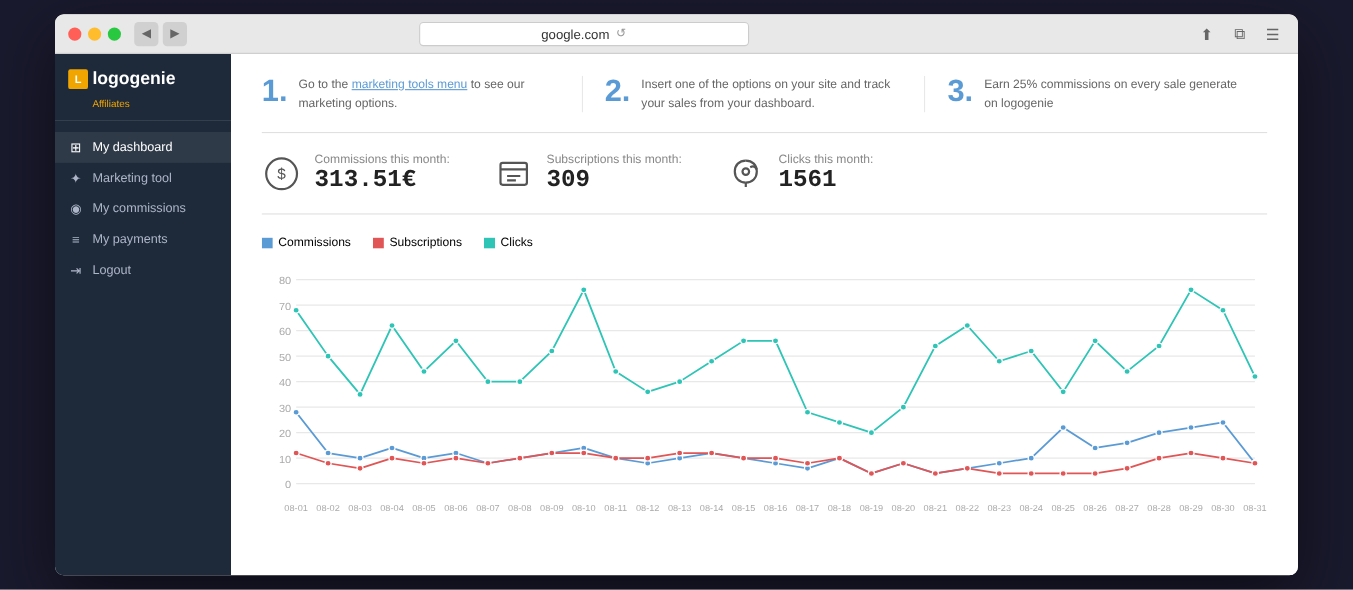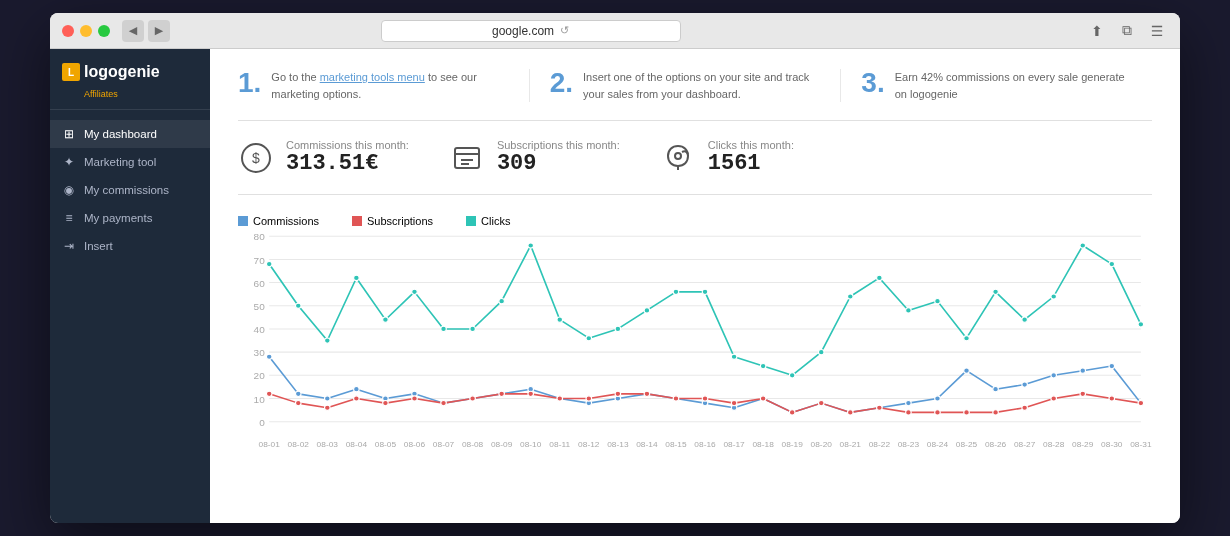--- a/index.html
+++ b/index.html
@@ -253,22 +253,22 @@
       font-size: 22px;
       font-weight: 700;
       color: #222;
       font-family: Liberation Mono, monospace;
     }
 
     
     .chart-section {}
     .chart-legend {
       display: flex;
-      gap: 33px;
-      margin-bottom: 4px;
+      gap: 20px;
+      margin-bottom: 22px;
       font-size: 11px;
     }
     .legend-item {
       display: flex;
       align-items: center;
       gap: 5px;
     }
     .chart-container {
       position: relative;
       width: 100%;
@@ -327,41 +327,41 @@
         <div class="nav-item">
           <span class="nav-icon">◉</span>
           <span>My commissions</span>
         </div>
         <div class="nav-item">
           <span class="nav-icon">≡</span>
           <span>My payments</span>
         </div>
         <div class="nav-item">
           <span class="nav-icon">⇥</span>
-          <span>Insert</span>
+          <span>Logout</span>
         </div>
       </nav>
     </div>
 
     <div class="main-content">
 
       <div class="steps-section">
         <div class="step">
           <span class="step-number">1.</span>
           <div class="step-text">
             <span>Go to the </span><a class="step-link">marketing tools menu</a><span> to see our marketing options.</span>
           </div>
         </div>
         <div class="step">
           <span class="step-number">2.</span>
           <div class="step-text">Insert one of the options on your site and track your sales from your dashboard.</div>
         </div>
         <div class="step">
           <span class="step-number">3.</span>
-          <div class="step-text">Earn 42% commissions on every sale generate on logogenie</div>
+          <div class="step-text">Earn 25% commissions on every sale generate on logogenie</div>
         </div>
       </div>
 
       <div class="stats-section">
 
         <div class="stat-item">
           <div class="stat-icon">
             <svg viewBox="0 0 32 32" fill="none" stroke="#555" stroke-width="2">
               <circle cx="16" cy="16" r="14"></circle>
               <text x="16" y="21" text-anchor="middle" font-size="14" fill="#555" stroke="none">$</text>

